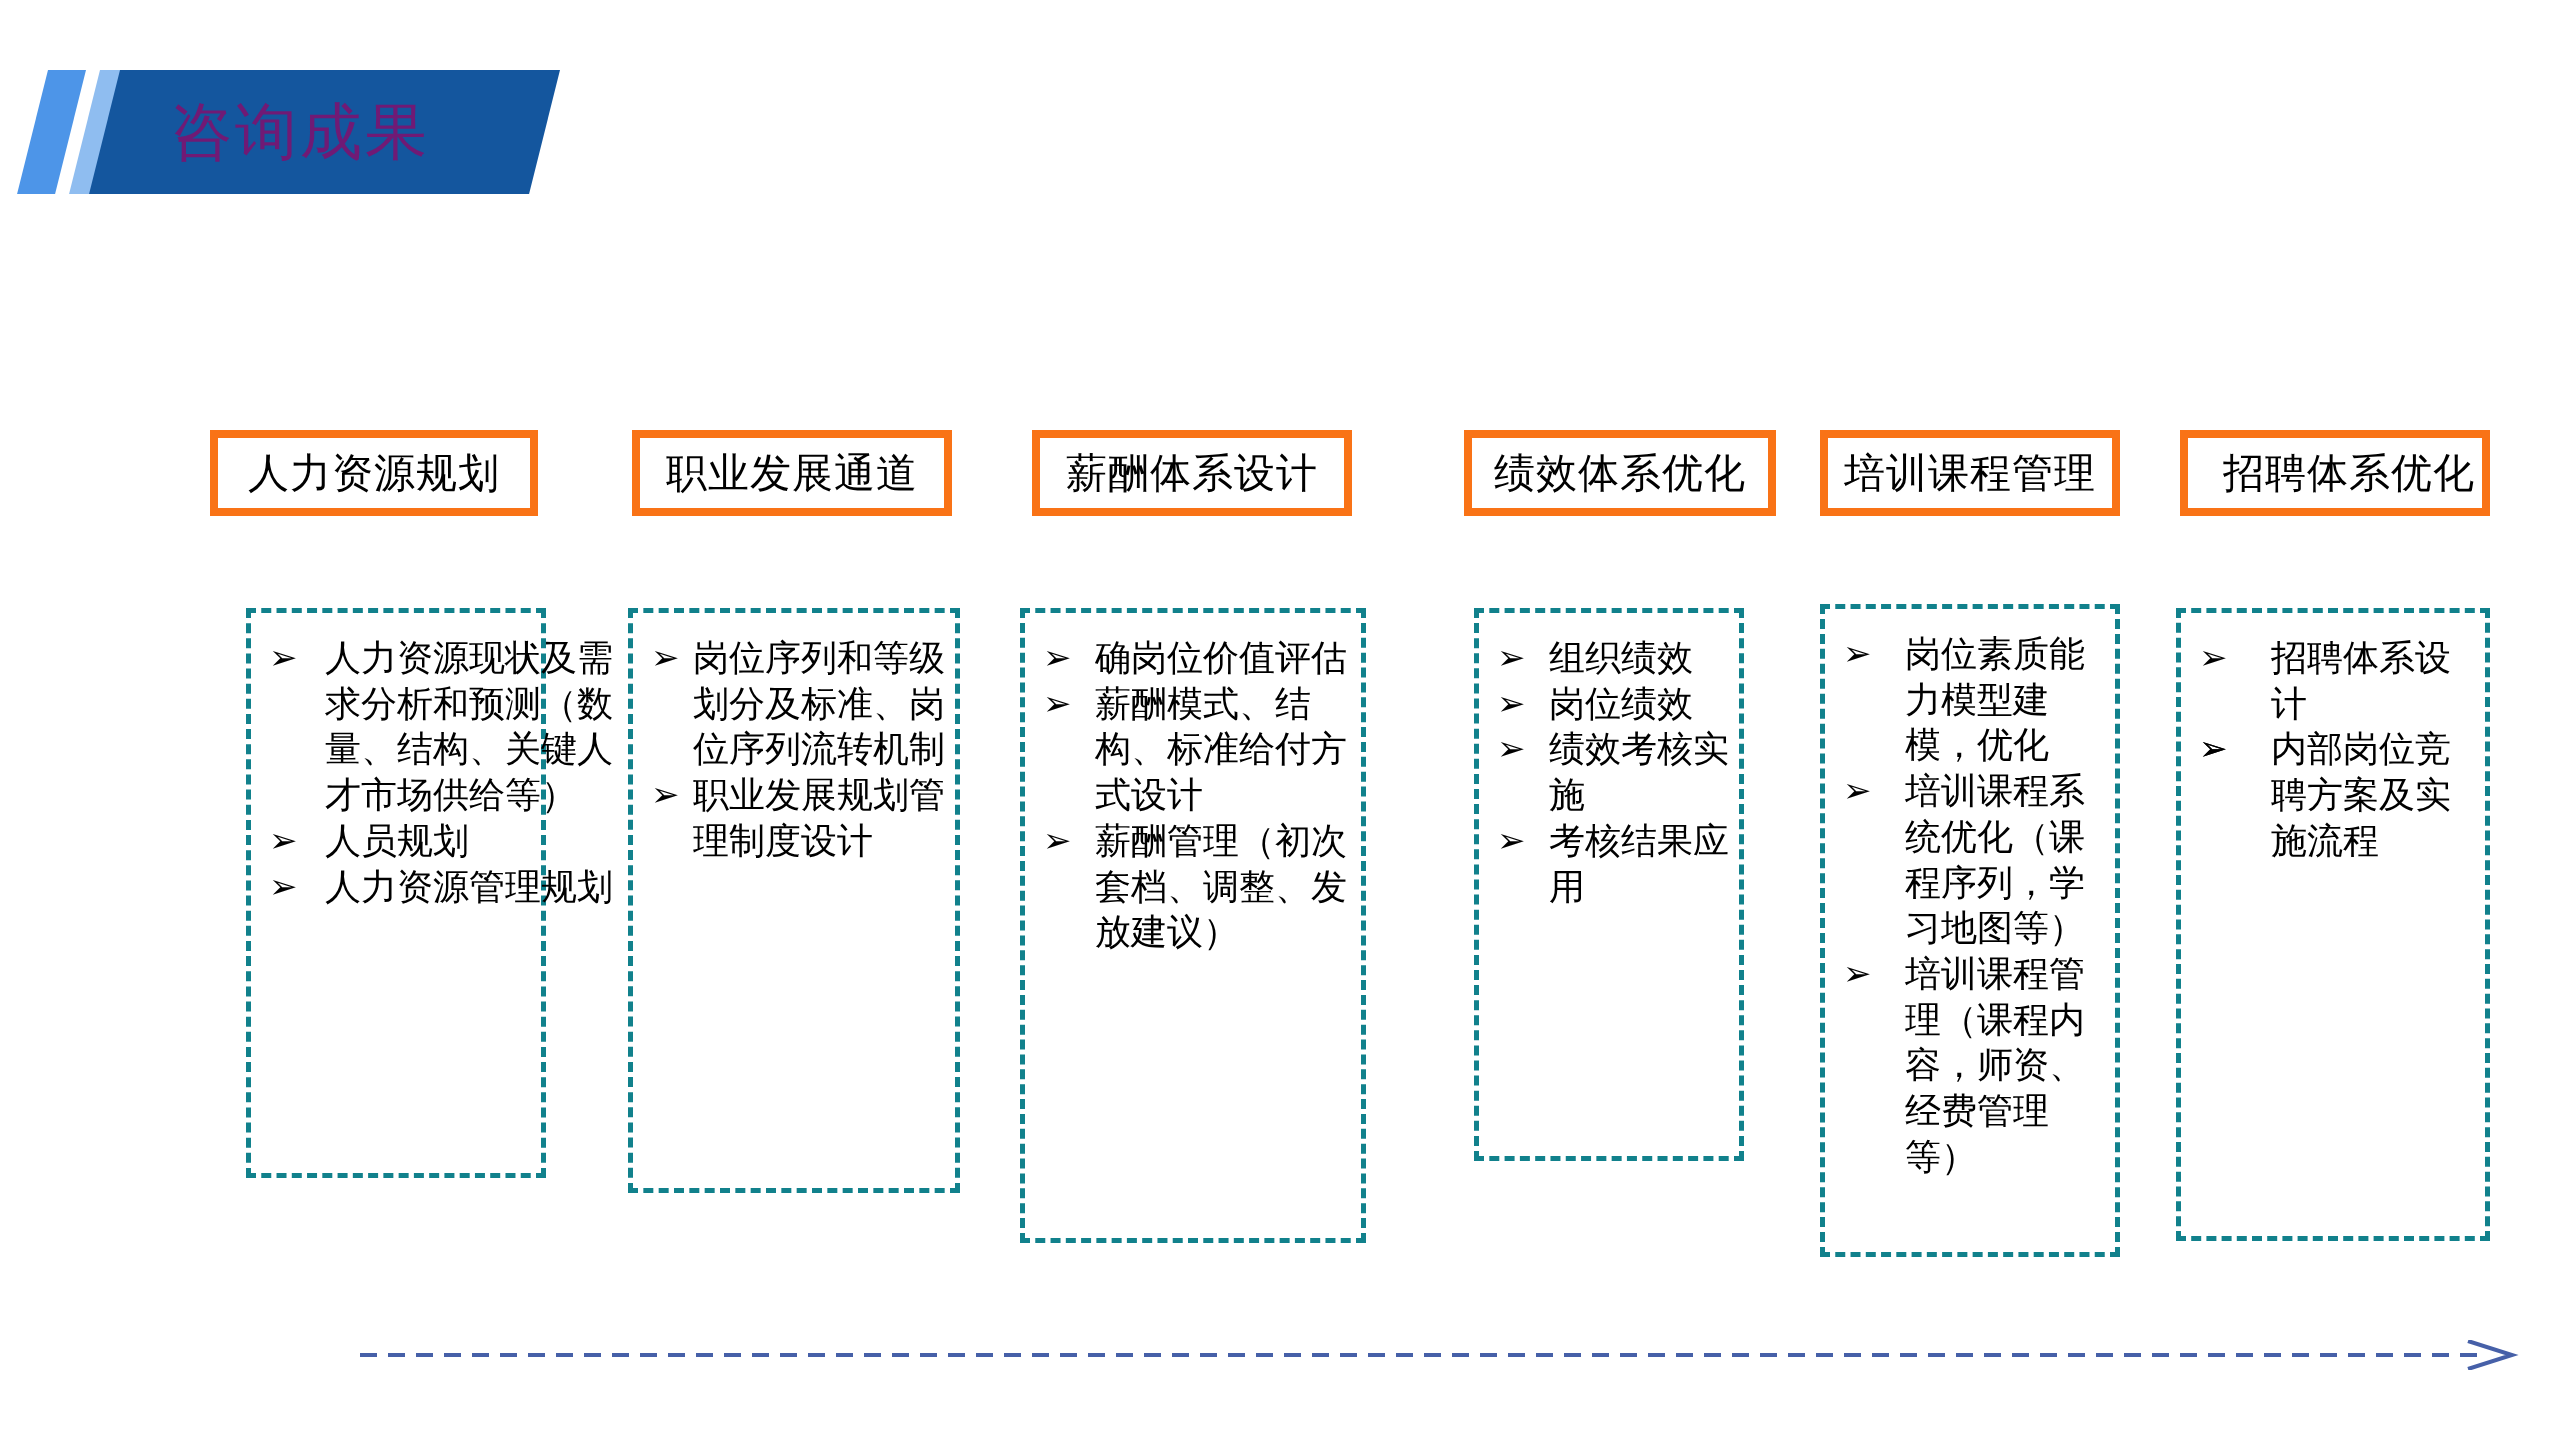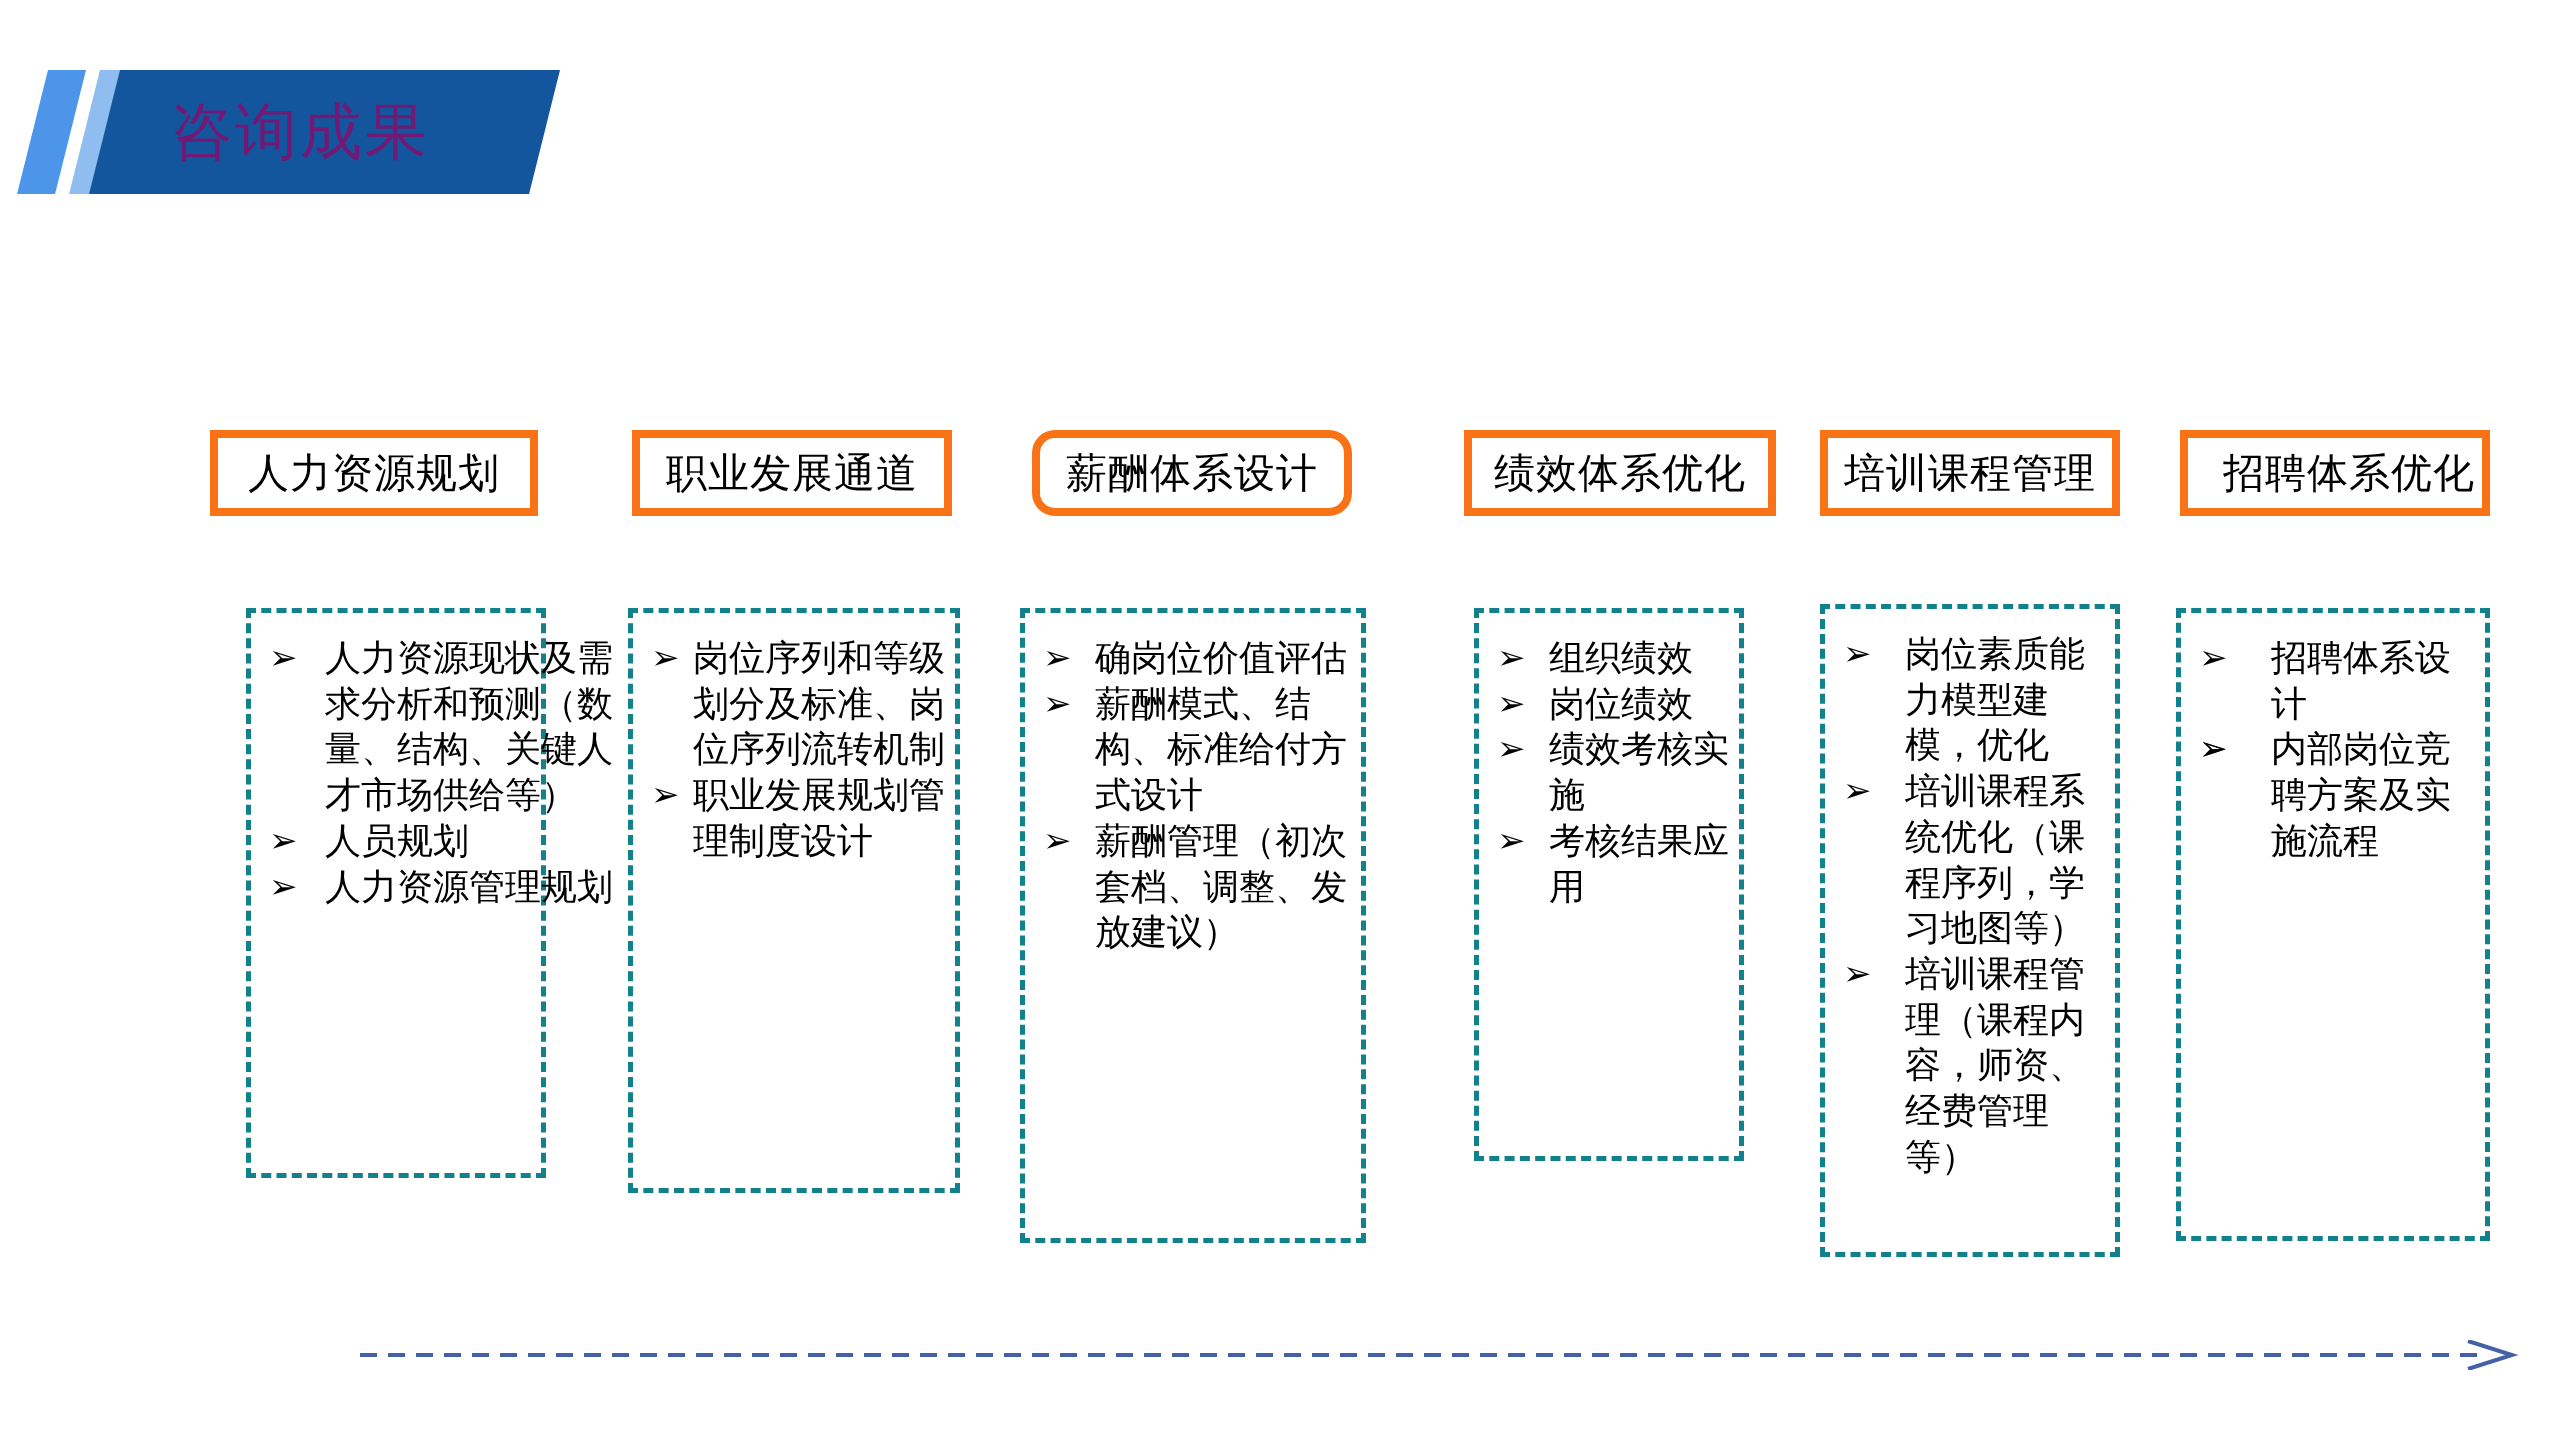--- a/index.html
+++ b/index.html
@@ -125,21 +125,21 @@
   #col-1 .col-header { width: 328px; }
   #col-1 .col-body   { top: 178px; width: 300px; height: 570px; left: 36px; }
   #col-1 ul.bullets li { padding-left: 70px; }
 
   #col-2 { left: 632px; }
   #col-2 .col-header { width: 320px; }
   #col-2 .col-body   { top: 178px; width: 332px; height: 585px; left: -4px; }
   #col-2 ul.bullets li { padding-left: 56px; }
 
   #col-3 { left: 1032px; }
-  #col-3 .col-header { width: 320px; border-radius: 23px; }
+  #col-3 .col-header { width: 320px; }
   #col-3 .col-body   { top: 178px; width: 346px; height: 635px; left: -12px; }
   #col-3 ul.bullets li { padding-left: 66px; }
 
   #col-4 { left: 1452px; padding-left: 12px; }
   #col-4 .col-header { width: 312px; }
   #col-4 .col-body   { top: 178px; width: 270px; height: 553px; left: 22px; }
   #col-4 ul.bullets li { padding-left: 66px; }
 
   #col-5 { left: 1820px; }
   #col-5 .col-header { width: 300px; }

